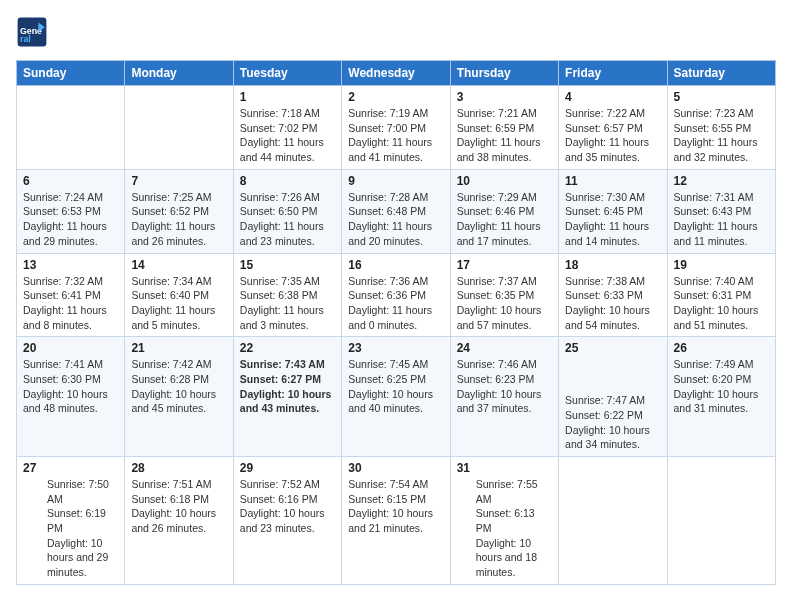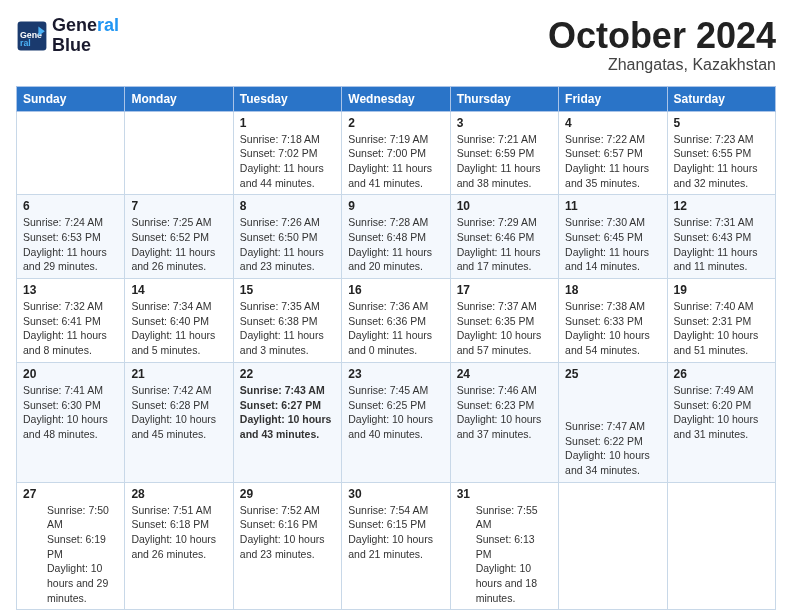--- a/index.html
+++ b/index.html
@@ -87,29 +87,20 @@
 <body>
 
 <div class="header">
   <div class="logo">
     <svg class="logo-icon" viewBox="0 0 40 40">
       <rect x="2" y="2" width="36" height="36" rx="4" fill="#1a3a6e"></rect>
       <text x="5" y="22" font-size="11" fill="white" font-weight="bold" font-family="Arial">Gene</text>
       <text x="5" y="33" font-size="11" fill="#4ab0f5" font-weight="bold" font-family="Arial">ral</text>
       <polygon points="28,8 36,14 28,20" fill="#4ab0f5"></polygon>
     </svg>
-    <div>
-      <div class="logo-text">
-        Gene<span>ral</span><br>Blue
-      </div>
-    </div>
-  </div>
-  <div class="title-block">
-    <div class="month-title">October 2024</div>
-    <div class="location">Zhangatas, Kazakhstan</div>
   </div>
 </div>
 
 <table>
   <thead>
     <tr>
     <th>Sunday</th>
         <th>Monday</th>
         <th>Tuesday</th>
         <th>Wednesday</th>
@@ -230,21 +221,21 @@
         </td>
         <td>
           <span class="day-num">18</span>
           <div class="day-info" style="white-space: pre-line;">Sunrise: 7:38 AM
 Sunset: 6:33 PM
 Daylight: 10 hours and 54 minutes.</div>
         </td>
         <td>
           <span class="day-num">19</span>
           <div class="day-info" style="white-space: pre-line;">Sunrise: 7:40 AM
-Sunset: 2:31 PM
+Sunset: 6:31 PM
 Daylight: 10 hours and 51 minutes.</div>
         </td>
       </tr>
       <tr>
         <td>
           <span class="day-num">20</span>
           <div class="day-info" style="white-space: pre-line;">Sunrise: 7:41 AM
 Sunset: 6:30 PM
 Daylight: 10 hours and 48 minutes.</div>
         </td>

